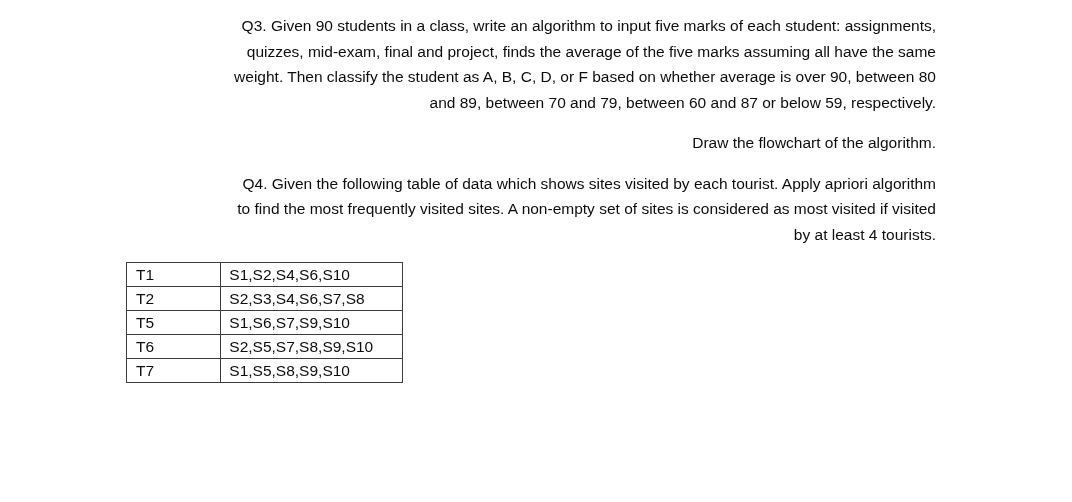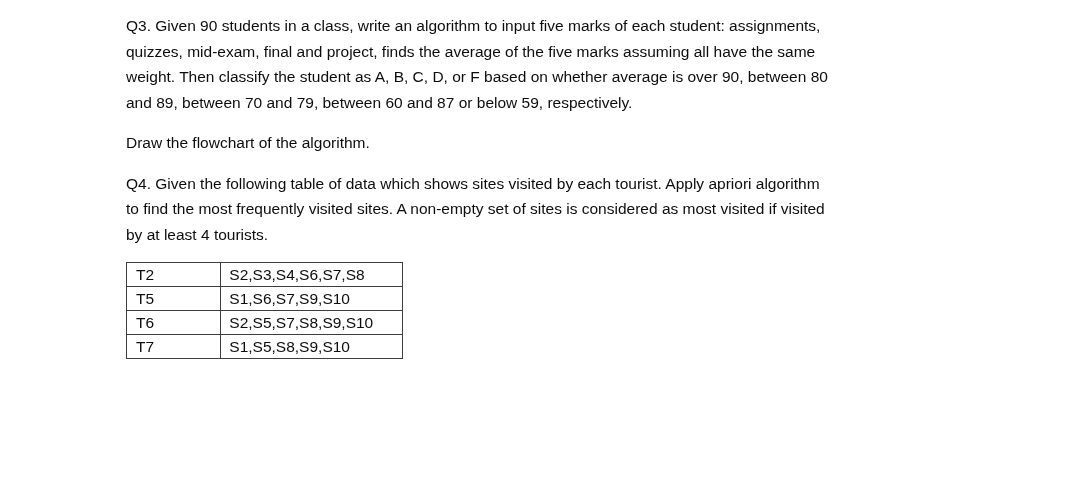--- a/index.html
+++ b/index.html
@@ -24,20 +24,21 @@
     font-size: 15.5px;
   }
   .para {
     margin: 0 0 15px 0;
     padding: 0;
   }
   .line {
     display: block;
     line-height: 25.5px;
     white-space: nowrap;
+    text-align: right;
   }
   .doc-table {
     border-collapse: collapse;
     table-layout: fixed;
     width: 277px;
     margin-top: 0;
   }
   .doc-table td {
     border: 1.5px solid #3d3d3d;
     font-size: 15.5px;
@@ -69,20 +70,24 @@
 
     <div class="para">
       <span class="line">Q4. Given the following table of data which shows sites visited by each tourist. Apply apriori algorithm</span>
       <span class="line">to find the most frequently visited sites. A non-empty set of sites is considered as most visited if visited</span>
       <span class="line">by at least 4 tourists.</span>
     </div>
 
     <table class="doc-table">
       <tbody>
         <tr>
+          <td class="col-tourist">T1</td>
+          <td class="col-sites">S1,S2,S4,S6,S10</td>
+        </tr>
+        <tr>
           <td class="col-tourist">T2</td>
           <td class="col-sites">S2,S3,S4,S6,S7,S8</td>
         </tr>
         <tr>
           <td class="col-tourist">T5</td>
           <td class="col-sites">S1,S6,S7,S9,S10</td>
         </tr>
         <tr>
           <td class="col-tourist">T6</td>
           <td class="col-sites">S2,S5,S7,S8,S9,S10</td>

